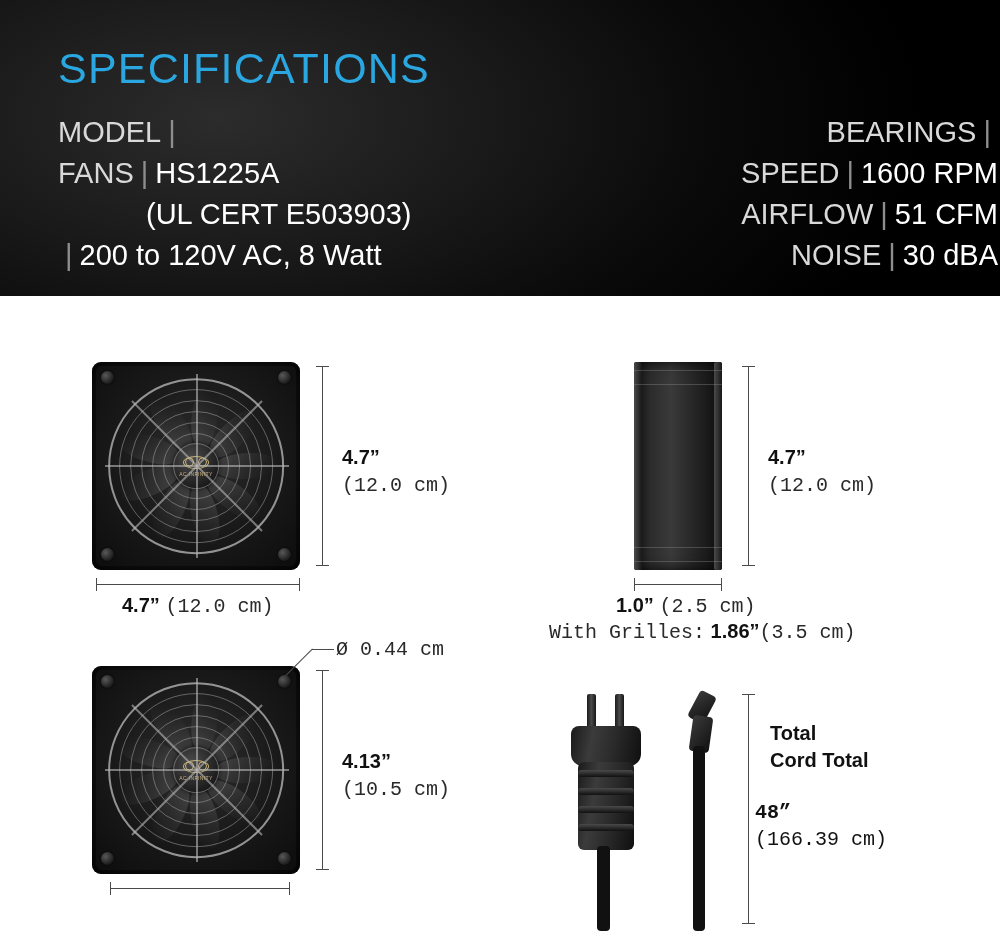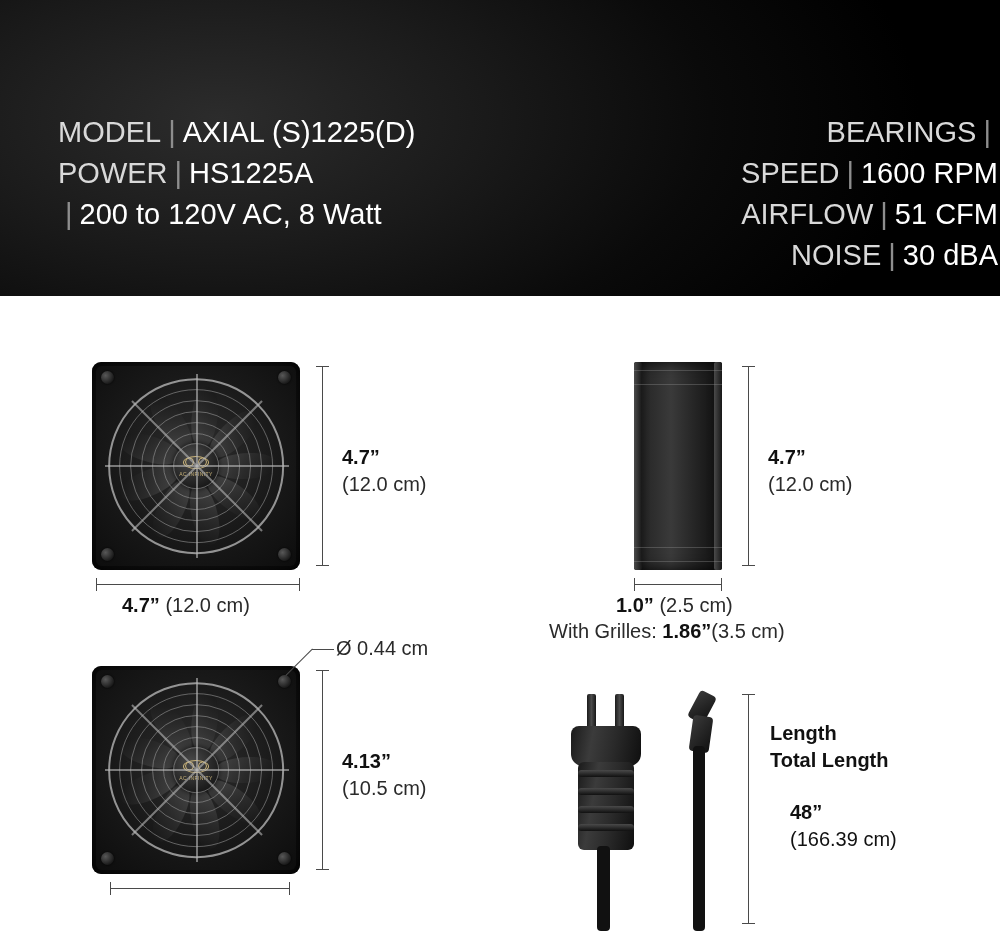--- a/index.html
+++ b/index.html
@@ -228,21 +228,21 @@
   .dim-h:after { right: 0; }
 
   .dim-label {
     position: absolute;
     font-size: 20px;
     color: #111;
     line-height: 27px;
     white-space: nowrap;
   }
   .dim-label .b { font-weight: bold; }
-  .dim-label .sub { color: #2a2a2a; }
+  .dim-label .sub { color: #2a2a2a; font-family: Liberation Mono, monospace; }
 
   .leader {
     position: absolute;
     height: 1px;
     background: #4a4a4a;
   }
   .leader-diag {
     position: absolute;
     width: 1px;
     background: #4a4a4a;
@@ -283,34 +283,35 @@
     line-height: 27px;
     color: #111;
     white-space: nowrap;
   }
   .cord-text .b { font-weight: bold; }
 </style>
 </head>
 <body>
 
 <div class="spec-header">
+  <div class="spec-title">SPECIFICATIONS</div>
 
   <div class="spec-cols">
 
     <div class="spec-col left">
       <div class="spec-row">
         <span class="spec-label">MODEL</span>
         <span class="spec-sep">|</span>
-        <span class="spec-value">AXIAL (S)1225(D)</span>
-      </div>
-      <div class="spec-row">
-        <span class="spec-label">POWER</span>
+      </div>
+      <div class="spec-row">
+        <span class="spec-label">FANS</span>
         <span class="spec-sep">|</span>
         <span class="spec-value">HS1225A</span>
       </div>
+      <div class="spec-sub">(UL CERT E503903)</div>
       <div class="spec-row">
         <span class="spec-sep">|</span>
         <span class="spec-value">200 to 120V AC, 8 Watt</span>
       </div>
     </div>
 
     <div class="spec-col right">
       <div class="spec-row">
         <span class="spec-label" style="width:180px">BEARINGS</span>
         <span class="spec-sep">|</span>
@@ -512,21 +513,21 @@
 
     <div class="cord" style="left:597px; top:550px; width:13px; height:85px;"></div>
 
     <div class="cord-end" style="left:693px; top:396px; width:18px; height:30px; transform:rotate(28deg);"></div>
     <div class="cord-end" style="left:691px; top:420px; width:20px; height:36px; transform:rotate(8deg);"></div>
     <div class="cord" style="left:693px; top:450px; width:12px; height:185px;"></div>
   </div>
 
   <div class="dim-v" style="left:748px; top:398px; height:230px;"></div>
   <div class="cord-text" style="left:770px; top:424px;">
-    <span class="b">Length</span><br>
-    <span class="b">Total Length</span>
-  </div>
-  <div class="cord-text" style="left:790px; top:503px;">
+    <span class="b">Total</span><br>
+    <span class="b">Cord Total</span>
+  </div>
+  <div class="cord-text" style="left:755px; top:503px;font-family:Liberation Mono, monospace;">
     <span class="b">48”</span><br>
     <span>(166.39 cm)</span>
   </div>
 
 </div>
 
 </body></html>

